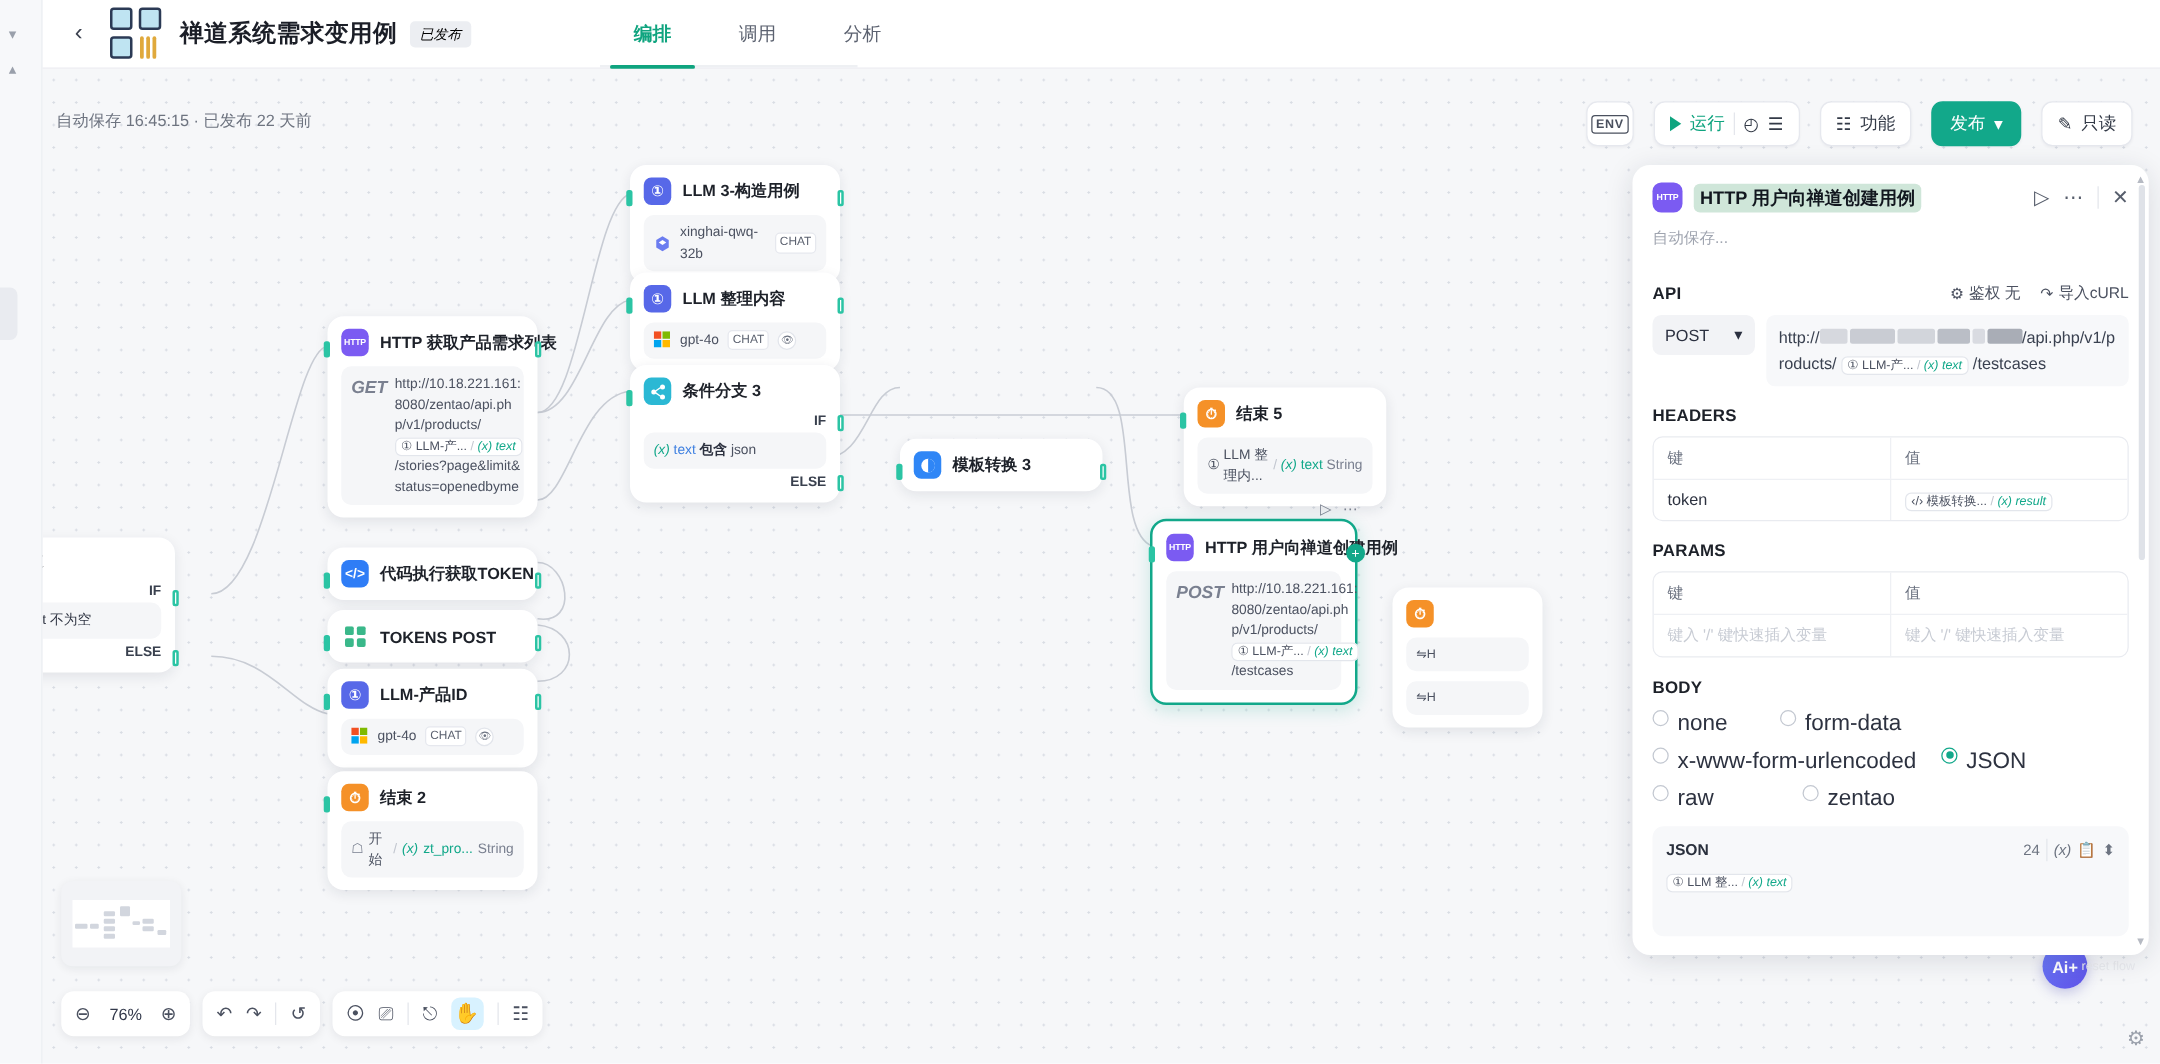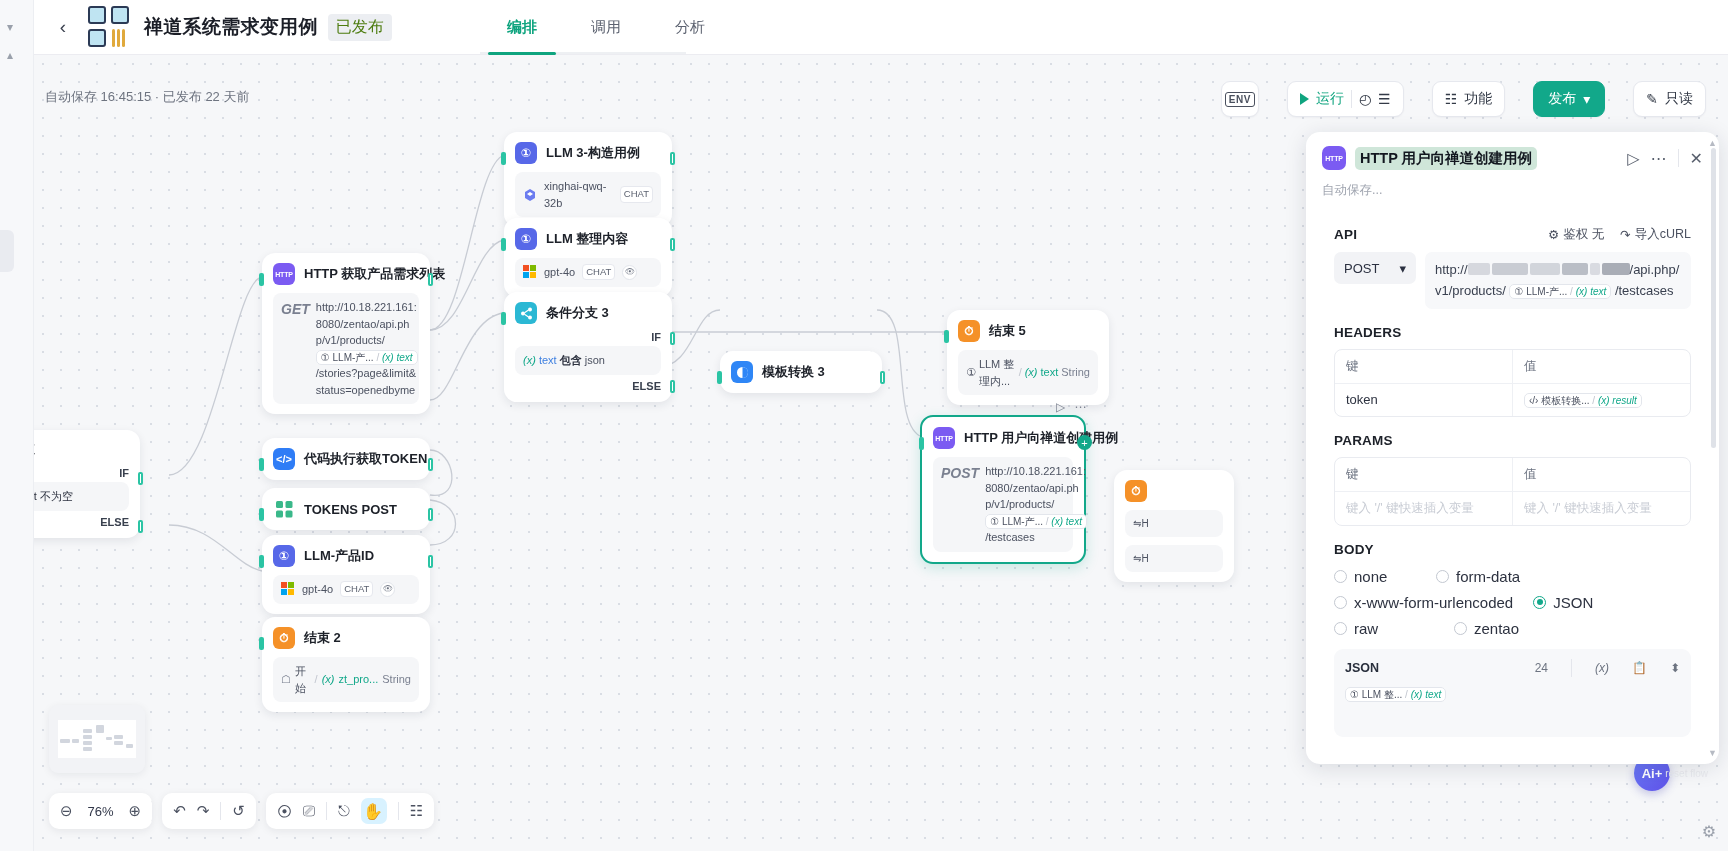--- a/index.html
+++ b/index.html
@@ -35,22 +35,22 @@
   .lg { position:absolute; border-radius:3px; }
   .lg1 { left:0; top:0; width:18px; height:18px; background:#bfe4f2; border:2px solid #2b3a55;}
   .lg2 { left:23px; top:0; width:18px; height:18px; background:#bfe4f2; border:2px solid #2b3a55;}
   .lg3 { left:0; top:23px; width:18px; height:18px; background:#bfe4f2; border:2px solid #2b3a55;}
   .lg4 { left:24px; top:23px; width:3px;height:18px;background:#e0a93c;}
   .lg5 { left:29px; top:23px; width:3px;height:18px;background:#e0a93c;}
   .lg6 { left:34px; top:23px; width:3px;height:18px;background:#e0a93c;}
 
   .proj-title { margin-left:14px; font-size:19px; font-weight:bold; color:#1b1e27; letter-spacing:.3px;}
   .pub-badge {
-    margin-left:10px; background:#eceef2; color:#4d7c0f; font-size:16px;
-    padding:3px 8px; border-radius:4px;
+    margin-left:10px; background:#eceef2; color:#000000; font-size:11px;
+    padding:3px 8px; border-radius:4px;font-style:italic;
   }
   .tabs { position:absolute; left:480px; top:0; height:55px; display:flex; gap:0; }
   .tab {
     width:84px; height:55px; display:flex; align-items:center; justify-content:center;
     font-size:15px; color:#5c6270; cursor:pointer; position:relative;
   }
   .tab.active { color:#0fa47f; font-weight:bold; }
   .tab.active::after {
     content:""; position:absolute; left:8px; right:8px; bottom:0; height:3px;
     background:#0fa47f; border-radius:2px;
@@ -63,21 +63,21 @@
     background:#f6f7f9;
     background-image: radial-gradient(#d9dde4 1px, transparent 1px);
     background-size: 18px 18px;
     overflow:hidden;
   }
   .autosave {
     position:absolute; left:11px; top:33px; font-size:13px; color:#6e7480;
   }
 
   
-  .canvas-actions { position:absolute; right:22px; top:26px; display:flex; align-items:center; gap:28px; z-index:30;}
+  .canvas-actions { position:absolute; right:22px; top:26px; display:flex; align-items:center; gap:16px; z-index:30;}
   .cbtn {
     background:#fff; border:1px solid #e6e8ee; border-radius:9px; height:36px;
     display:flex; align-items:center; padding:0 12px; font-size:14px; color:#333a47;
     box-shadow:0 1px 2px rgba(16,24,40,.04); cursor:pointer; gap:7px;
   }
   .cbtn.sq { width:38px; padding:0; justify-content:center; }
   .env-box { font-size:10px; font-weight:bold; border:1.6px solid #4a505e; border-radius:3px; padding:1px 3px; color:#4a505e; letter-spacing:.5px;}
   .run-text { color:#0fa47f; font-weight:500; }
   .divider-v { width:1px; height:18px; background:#e4e6ec; }
   .cbtn.primary { background:#12a88a; border-color:#12a88a; color:#fff; font-weight:500; padding:0 14px;}
@@ -145,21 +145,21 @@
   .panel {
     position:absolute; right:9px; top:132px; width:413px; height:632px;
     background:#fff; border-radius:14px; box-shadow:0 4px 22px rgba(20,28,55,.13);
     z-index:35; overflow:hidden;
   }
   .p-head { padding:14px 16px 0 16px; display:flex; align-items:center; gap:9px; }
   .p-title-wrap { background:#cfe6d9; border-radius:5px; padding:2px 5px; }
   .p-title { font-size:14.5px; font-weight:bold; color:#12171f; white-space:nowrap;}
   .p-actions { margin-left:auto; display:flex; align-items:center; gap:11px; color:#575e6c;}
   .p-desc { padding:12px 16px 0 16px; font-size:12.5px; color:#a0a5b0; }
-  .p-scroll { position:absolute; left:0; top:78px; right:0; bottom:0; overflow:hidden; padding:0 28px; }
+  .p-scroll { position:absolute; left:0; top:78px; right:0; bottom:0; overflow:hidden; padding:0 16px; }
   .sec-title { font-size:13.5px; font-weight:bold; color:#1d2129; letter-spacing:.2px;}
   .sec-row { display:flex; align-items:center; margin-top:16px; }
   .sec-right { margin-left:auto; display:flex; gap:16px; font-size:12.5px; color:#4b5160; align-items:center;}
   .sec-right span.it { display:flex; align-items:center; gap:4px; cursor:pointer;}
   .api-row { margin-top:9px; display:flex; gap:9px; align-items:flex-start;}
   .method-sel {
     width:82px; height:32px; background:#f2f3f6; border-radius:7px;
     display:flex; align-items:center; justify-content:space-between;
     padding:0 10px; font-size:13px; color:#2b3040; cursor:pointer;
   }
@@ -169,28 +169,28 @@
   }
   .redact { display:inline-block; height:12px; border-radius:2px; vertical-align:-1px;}
   .kvtable { margin-top:9px; border:1px solid #e9ebf0; border-radius:8px; overflow:hidden; }
   .kvrow { display:flex; }
   .kvrow + .kvrow { border-top:1px solid #eef0f4; }
   .kvcell { flex:1; padding:8px 11px; font-size:13px; color:#2d3240; }
   .kvcell.k { border-right:1px solid #eef0f4; }
   .kvhead .kvcell { color:#6b7280; font-size:12.5px; }
   .kvplace { color:#c8ccd4; font-size:12.5px; }
   .radios { margin-top:11px; display:flex; flex-wrap:wrap; gap:9px 20px; }
-  .radio { display:flex; align-items:center; gap:7px; font-size:15px; color:#2d3240; cursor:pointer;}
+  .radio { display:flex; align-items:flex-start; gap:7px; font-size:18px; color:#2d3240; cursor:pointer;}
   .rdot { width:13px;height:13px;border-radius:50%;border:1.5px solid #c3c8d1; background:#fff; flex:none; position:relative;}
   .rdot.on { border-color:#12a88a; }
   .rdot.on::after { content:""; position:absolute; left:2.5px; top:2.5px; width:6px;height:6px;border-radius:50%;background:#12a88a;}
   .jsonbox { margin-top:12px; background:#f7f8fa; border-radius:9px; padding:10px 11px; height:88px;}
   .jsonhead { display:flex; align-items:center; }
   .jsonlbl { font-size:12.5px; font-weight:bold; color:#2a303d;}
-  .jsonright { margin-left:auto; display:flex; align-items:center; gap:23px; font-size:12px; color:#6d7481;}
+  .jsonright { margin-left:auto; display:flex; align-items:center; gap:5px; font-size:12px; color:#6d7481;}
   .psb { position:absolute; right:3px; top:6px; bottom:6px; width:5px; }
   .psb-thumb { position:absolute; right:0; top:10px; width:5px; height:300px; background:#dfe2e8; border-radius:3px;}
   .psb-up, .psb-dn { position:absolute; right:-1px; font-size:9px; color:#b6bac3;}
   .settings-gear { position:absolute; right:12px; bottom:10px; color:#9aa0ab; font-size:16px; z-index:50;}
   .node-hover-bar { position:absolute; display:flex; gap:9px; align-items:center; color:#7c8290; font-size:12px;}
 </style>
 </head>
 <body>
 
 <div id="app">

